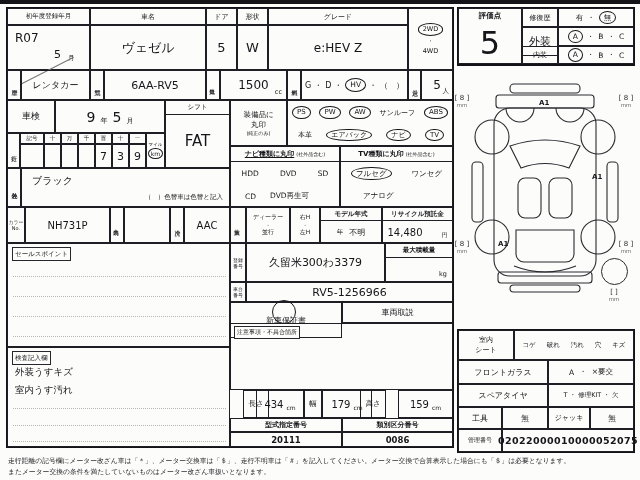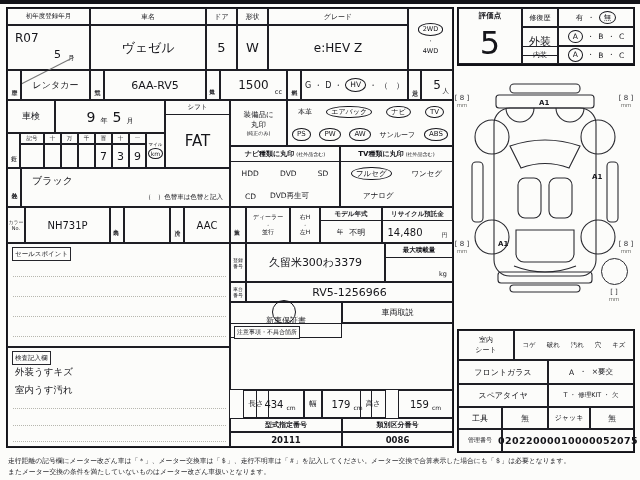--- a/index.html
+++ b/index.html
@@ -109,38 +109,38 @@
     <div class="cen hd" style="height:13px;font-size:6.5px;">シフト</div>
     <div class="cen" style="height:52px;font-size:15px;">FAT</div>
   </div>
 
   <div class="c b col" style="left:230px;top:100px;width:57px;height:46px;">
     <span style="font-size:7.5px;">装備品に</span>
     <span style="font-size:7.5px;">丸印</span>
     <span style="font-size:5px;">(純正のみ)</span>
   </div>
   <div class="c b" style="left:287px;top:100px;width:166px;height:46px;">
-    <div class="cen" style="height:22px;justify-content:space-between;padding:0 8px 0 10px;font-size:7px;">
-      <span>本革</span>
-      <span class="cir">エアバック</span>
-      <span class="cir">ナビ</span>
-      <span class="cir">TV</span>
-    </div>
     <div class="cen" style="height:23px;justify-content:space-between;padding:0 4px;font-size:7px;">
       <span class="cir">PS</span>
       <span class="cir">PW</span>
       <span class="cir">AW</span>
       <span>サンルーフ</span>
       <span class="cir">ABS</span>
     </div>
+    <div class="cen" style="height:22px;justify-content:space-between;padding:0 8px 0 10px;font-size:7px;">
+      <span>本革</span>
+      <span class="cir">エアバック</span>
+      <span class="cir">ナビ</span>
+      <span class="cir">TV</span>
+    </div>
   </div>
 
   <div class="c b" style="left:230px;top:146px;width:110px;height:61px;">
     <div class="cen hd" style="height:14px;gap:2px;">
-      <span style="font-size:7px;font-weight:bold;">ナビ種類に丸印</span>
+      <span style="font-size:7px;font-weight:bold;text-decoration:underline;">ナビ種類に丸印</span>
       <span style="font-size:5px;">(社外品含む)</span>
     </div>
     <div class="cen" style="height:23px;justify-content:space-around;font-size:7.5px;">
       <span>HDD</span>
       <span>DVD</span>
       <span>SD</span>
     </div>
     <div style="display:flex;align-items:center;height:22px;font-size:7.5px;gap:14px;padding-left:14px;">
       <span>CD</span>
       <span>DVD再生可</span>

